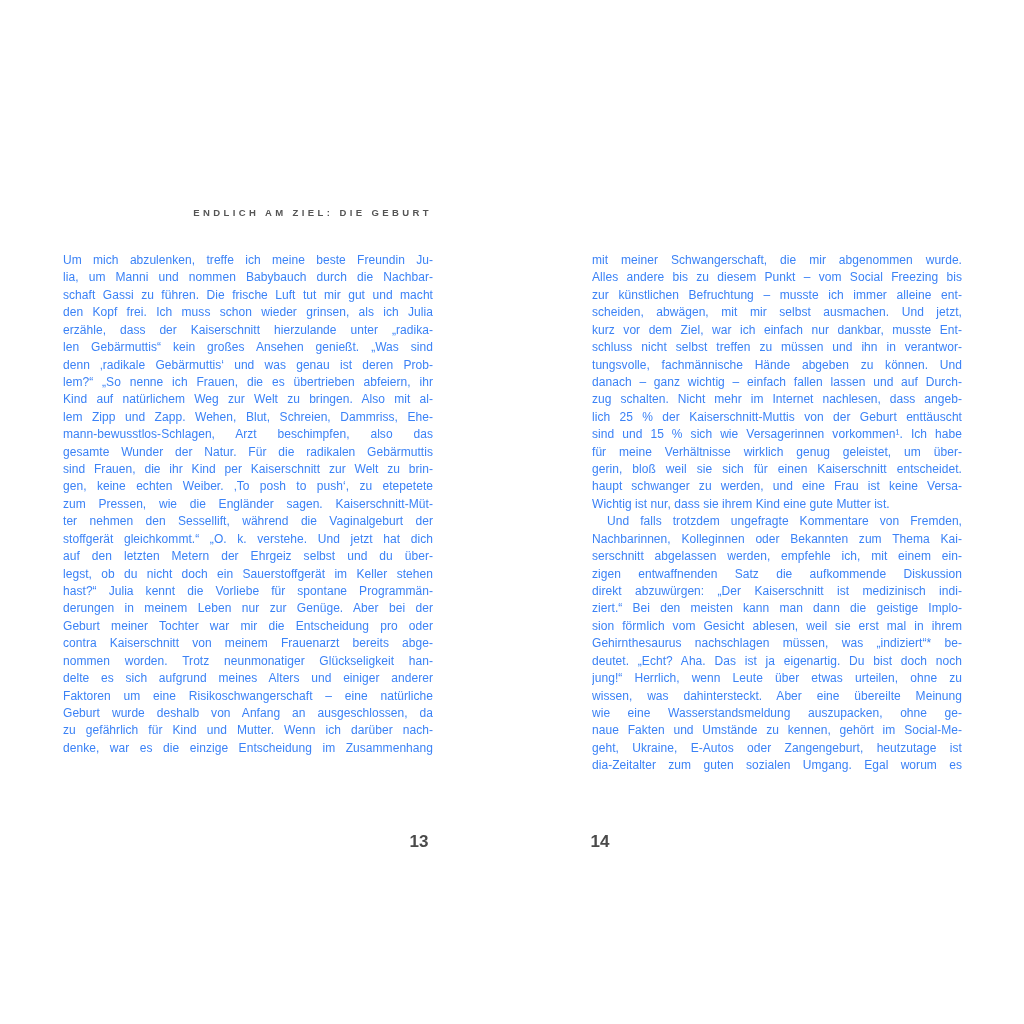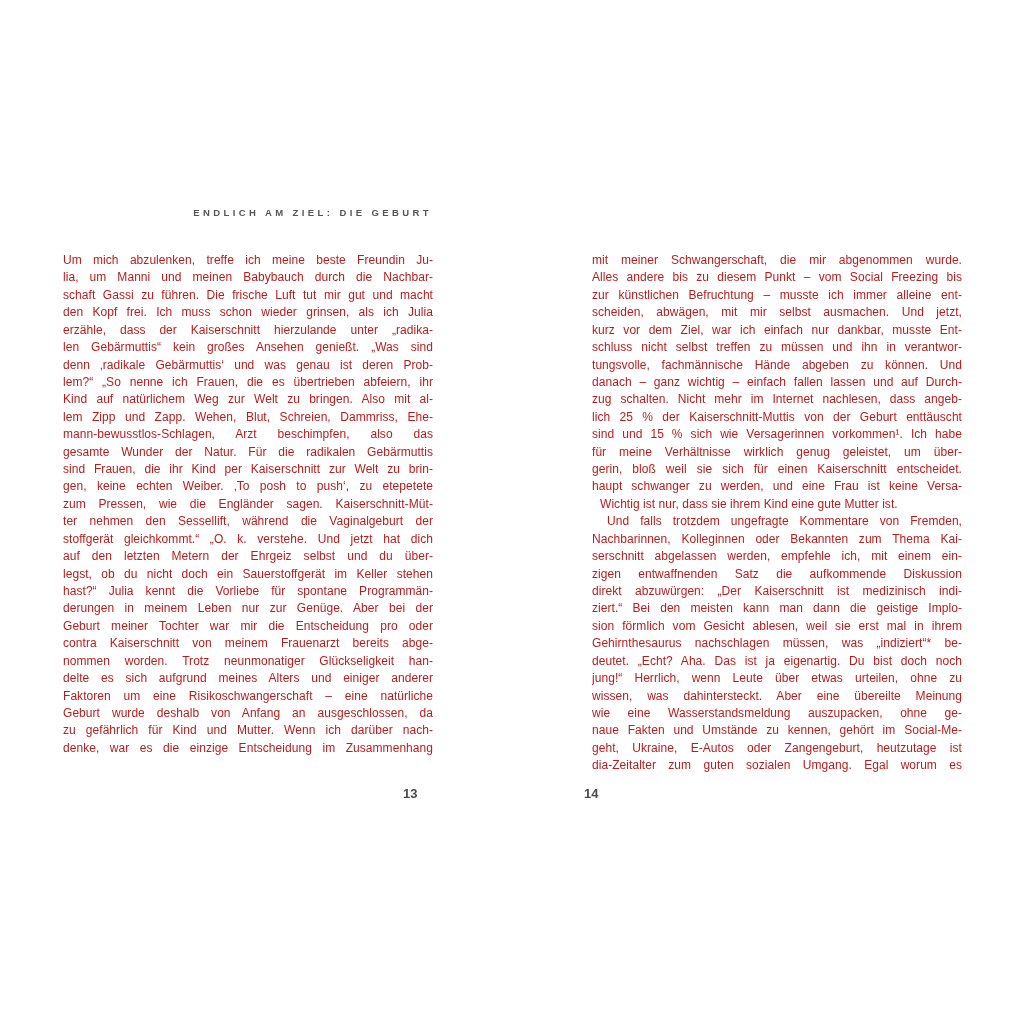--- a/index.html
+++ b/index.html
@@ -23,56 +23,57 @@
     text-align: right;
     font-size: 9.5px;
     font-weight: 700;
     letter-spacing: 3.4px;
     color: #555555;
   }
   .column {
     position: absolute;
     top: 252px;
     width: 370px;
-    color: #b91c1c;
+    color: #3b82f6;
     font-size: 12px;
     line-height: 17.43px;
     letter-spacing: 0.05px;
   }
   .column.left  { left: 63px; }
   .column.right { left: 592px; }
   .line {
     height: 17.43px;
     overflow: hidden;
     text-align: justify;
     text-align-last: justify;
   }
-  .line.flush  { text-align-last: left; margin-left: 8px; }
+  .line.flush  { text-align-last: left; }
   .line.indent { text-indent: 15px; }
   .page-number {
     position: absolute;
-    top: 786px;
+    top: 832px;
     width: 32px;
-    font-size: 13px;
+    text-align: center;
+    font-size: 17px;
     font-weight: 700;
     color: #4a4a4a;
   }
   .page-number.left  { left: 403px; }
   .page-number.right { left: 584px; }
 </style>
 </head>
 <body>
 
 <div id="book-spread">
 
   <div class="running-header">ENDLICH AM ZIEL: DIE GEBURT</div>
 
   <div class="column left">
       <div class="line">Um mich abzulenken, treffe ich meine beste Freundin Ju-</div>
-      <div class="line">lia, um Manni und meinen Babybauch durch die Nachbar-</div>
+      <div class="line">lia, um Manni und nommen Babybauch durch die Nachbar-</div>
       <div class="line">schaft Gassi zu führen. Die frische Luft tut mir gut und macht</div>
       <div class="line">den Kopf frei. Ich muss schon wieder grinsen, als ich Julia</div>
       <div class="line">erzähle, dass der Kaiserschnitt hierzulande unter „radika-</div>
       <div class="line">len Gebärmuttis“ kein großes Ansehen genießt. „Was sind</div>
       <div class="line">denn ‚radikale Gebärmuttis‘ und was genau ist deren Prob-</div>
       <div class="line">lem?“ „So nenne ich Frauen, die es übertrieben abfeiern, ihr</div>
       <div class="line">Kind auf natürlichem Weg zur Welt zu bringen. Also mit al-</div>
       <div class="line">lem Zipp und Zapp. Wehen, Blut, Schreien, Dammriss, Ehe-</div>
       <div class="line">mann-bewusstlos-Schlagen, Arzt beschimpfen, also das</div>
       <div class="line">gesamte Wunder der Natur. Für die radikalen Gebärmuttis</div>

